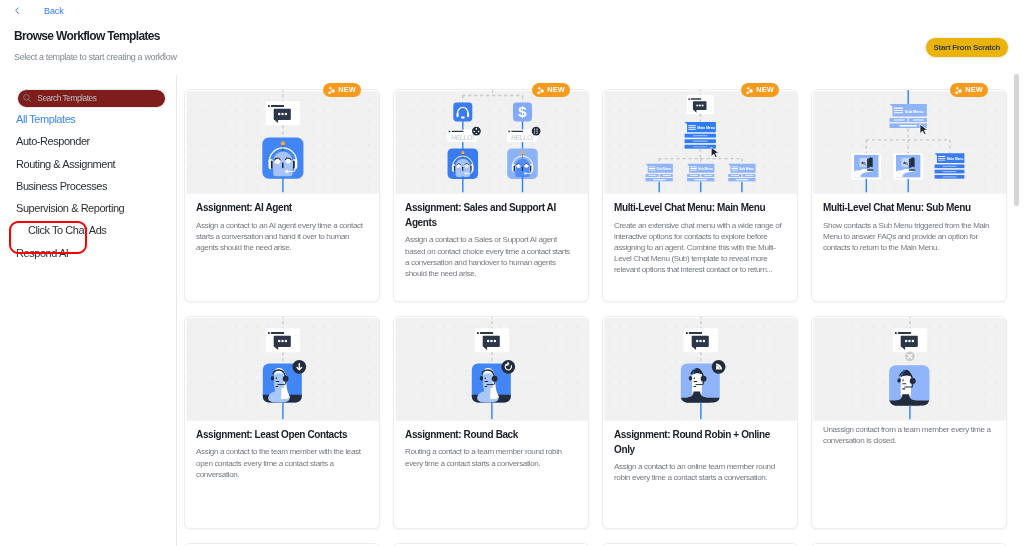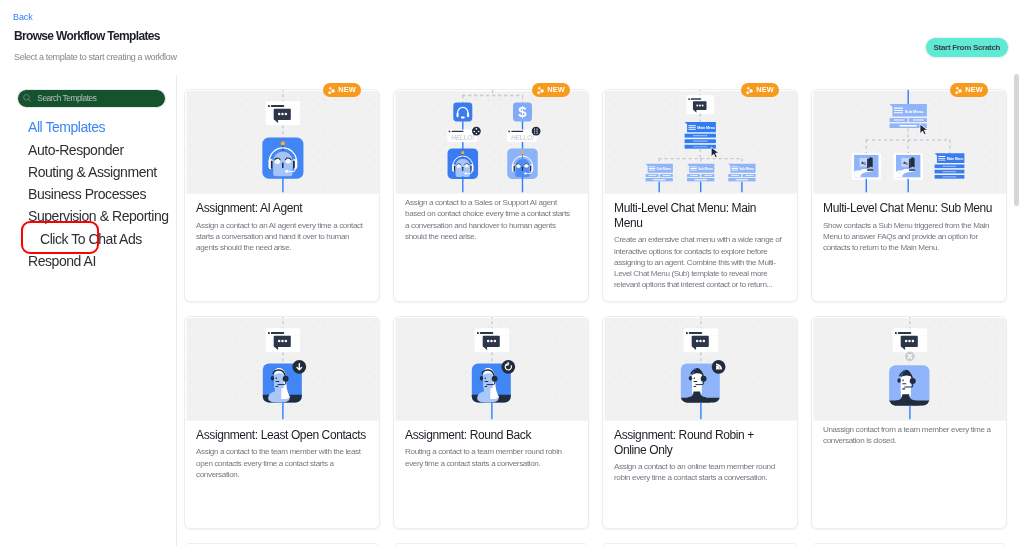--- a/index.html
+++ b/index.html
@@ -6,68 +6,68 @@
   html, body { margin:0; padding:0; }
   body {
     width:1024px; height:546px; overflow:hidden;
     font-family: "Liberation Sans", sans-serif;
     background:#ffffff; color:#111827;
     -webkit-font-smoothing: antialiased;
   }
   .page { position:relative; width:1024px; height:546px; }
 
   
-  .back-row { position:absolute; left:13px; top:6px; display:flex; align-items:flex-start; gap:6px; height:12px;flex-direction:column; }
+  .back-row { position:absolute; left:13px; top:6px; display:flex; align-items:flex-start; gap:22px; height:12px; }
   .back-chev { width:9px; height:9px; display:block; }
   .back-label { font-size:9px; color:#2f80ff; font-weight:400; letter-spacing:-0.1px; }
 
   .page-title { position:absolute; left:14px; top:29px; font-size:12px; font-weight:700; color:#1b1f26;
      letter-spacing:-.66px; line-height:14px; }
   .page-sub { position:absolute; left:14px; top:51.5px; font-size:9px; color:#82888f; letter-spacing:-.36px; line-height:11px; }
 
   .scratch-btn { position:absolute; left:925px; top:37px; width:83.7px; height:21.1px;
-     border-radius:10.6px; background:#5eead4; border:1px solid #efefef;
+     border-radius:10.6px; background:#eab308; border:1px solid #efefef;
      display:flex; align-items:center; justify-content:center;
      font-size:8px; font-weight:700; color:#3d4349; letter-spacing:-.3px;
      box-shadow: 0 1px 2px rgba(16,24,40,.04); }
 
   
   .divider { position:absolute; left:176px; top:75px; width:1px; height:471px; background:#e9eaec; }
   .sidebar { position:absolute; left:0; top:75px; width:176px; height:471px; }
   .content { position:absolute; left:177px; top:75px; width:847px; height:471px; overflow:hidden; }
 
   .search-wrap { position:absolute; left:16.8px; top:13.8px; width:149px; height:19px;
       border:1px solid #eaebec; border-radius:9.5px;
-      display:flex; align-items:center; background:#14532d; }
+      display:flex; align-items:center; background:#7f1d1d; }
   .search-ic { width:10px; height:10px; flex:0 0 10px; margin-left:4.5px; }
   .search-inp { border:none; outline:none; font-size:8.3px; color:#9ca3af; font-family:inherit;
       letter-spacing:-.45px; width:100%; background:transparent; padding:0; margin-left:5px; }
   .search-inp::placeholder { color:#b9bdc2; }
 
   .nav { position:absolute; left:0; top:38px; width:176px; }
-  .nav-item { height:22.3px; display:flex; align-items:flex-end; padding-left:16px;
-      font-size:14px; letter-spacing:-.45px; color:#2b3034;margin-left:12px; }
+  .nav-item { height:22.3px; display:flex; align-items:flex-start; padding-left:16px;
+      font-size:11px; letter-spacing:-.45px; color:#2b3034; }
   .nav-item.active { color:#3b86f7; }
   .nav-item.highlight { position:relative;padding-left:28px; }
   .nav-item.highlight::after {
      content:""; position:absolute; left:9.4px; top:-3.2px; width:73.6px; height:28.8px;
      border:2.5px solid #fe0000; border-radius:9px; }
 
   
   .grid { position:absolute; left:7.4px; top:14.1px; width:840px; display:grid;
       grid-template-columns: repeat(4, 195.9px); column-gap:13.1px; row-gap:13.8px; }
 
   .card { width:195.9px; height:213px; background:#fff; border:1px solid #ededed; border-radius:6px;
      box-shadow: 0 1px 2px rgba(16,24,40,.05); overflow:hidden; position:relative; }
   .card-art { height:103.7px; background:#ffffff; position:relative; overflow:hidden; width:193.9px; }
   .card-wrap { position:relative; width:195.9px; height:213px; }
   .badge { position:absolute; right:19px; top:-6.4px; height:14.2px; border-radius:7.1px; background:#f89b1c;
      display:flex; align-items:center; gap:3.5px; padding:0 5.3px 0 5.1px; z-index:6;
      font-size:7.4px; font-weight:700; color:#fff; letter-spacing:0.15px; }
-  .card-title { margin:7.5px 12px 0 10.7px; font-size:12px; font-weight:400; color:#1b1f26; line-height:14.8px; letter-spacing:-.4px; }
+  .card-title { margin:7.5px 12px 0 10.7px; font-size:10px; font-weight:700; color:#1b1f26; line-height:14.8px; letter-spacing:-.4px; }
   .card-desc { margin:3.5px 13.8px 0 10.7px; font-size:8.1px; color:#74797f; line-height:11.2px; letter-spacing:-.38px; }
 
   
   .scroll-track { position:absolute; left:1014px; top:75px; width:5px; height:471px; }
   .scroll-thumb { position:absolute; left:1014.3px; top:74.3px; width:4.6px; height:132px;
       background:#d5d6d8; border-radius:3px; }
 </style>
 </head>
 <body>
 
@@ -285,20 +285,21 @@
                       <rect x="126.76922141119222" y="78.60389294403893" width="1.1131386861313868" height="4.304136253041363" rx="0.5194647201946472" fill="#20283a"></rect>
                       <path d="M136.45352798053528 82.75961070559612 v1.1873479318734794 a1.4099756690997567 1.4099756690997567 0 0 1 -1.4099756690997567 1.4099756690997567 h-3.2652068126520684" fill="none" stroke="#ffffff" stroke-width="0.7791970802919708" stroke-linecap="round"></path>
                       <circle cx="130.33126520681265" cy="85.20851581508516" r="1.1873479318734794" fill="#ffffff"></circle>
                     </g>
                   </g>
                   <line x1="67.7" y1="88" x2="67.7" y2="104" stroke="#2f80ff" stroke-width="1.4"></line>
                   <line x1="127.4" y1="88" x2="127.4" y2="104" stroke="#2f80ff" stroke-width="1.4"></line>
                 </g>
               </svg>
             </div>
+            <div class="card-title">Assignment: Sales and Support AI Agents</div>
             <div class="card-desc">Assign a contact to a Sales or Support AI agent based on contact choice every time a contact starts a conversation and handover to human agents should the need arise.</div>
           </div>
           <div class="badge">
             <svg width="6.8" height="7.9" viewBox="0 0 6.8 7.9">
               <path d="M2.25 0 C2.45 1.3 2.7 1.72 4.0 2.2 C2.7 2.66 2.45 3.1 2.25 4.4 C2.05 3.1 1.8 2.66 0.5 2.2 C1.8 1.72 2.05 1.3 2.25 0 Z" fill="#fff"></path>
               <rect x="0.5" y="5.6" width="2.3" height="2.3" rx="0.4" fill="#fff"></rect>
               <rect x="3.5" y="3.4" width="3.1" height="3.1" rx="0.4" fill="#fff" transform="rotate(-16 5.05 4.95)"></rect>
             </svg>
             <span>NEW</span>
           </div>

